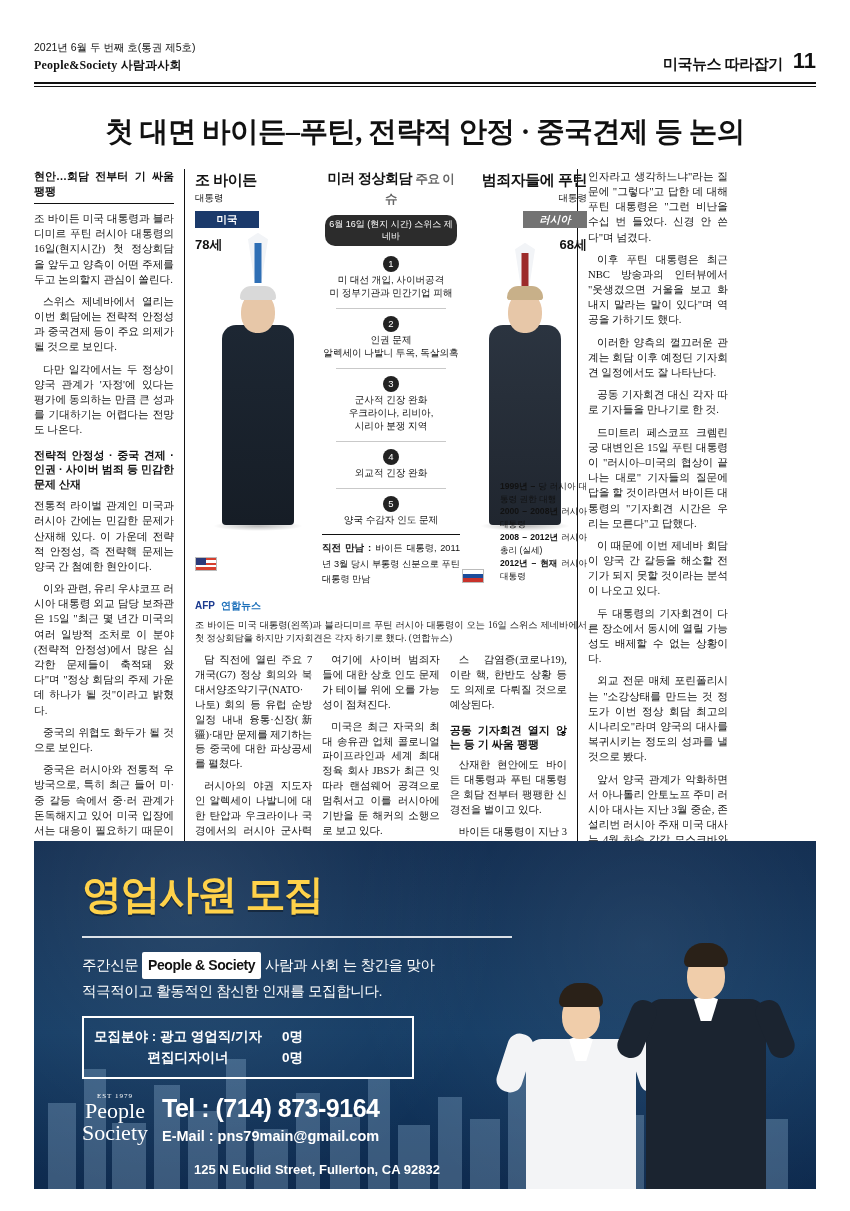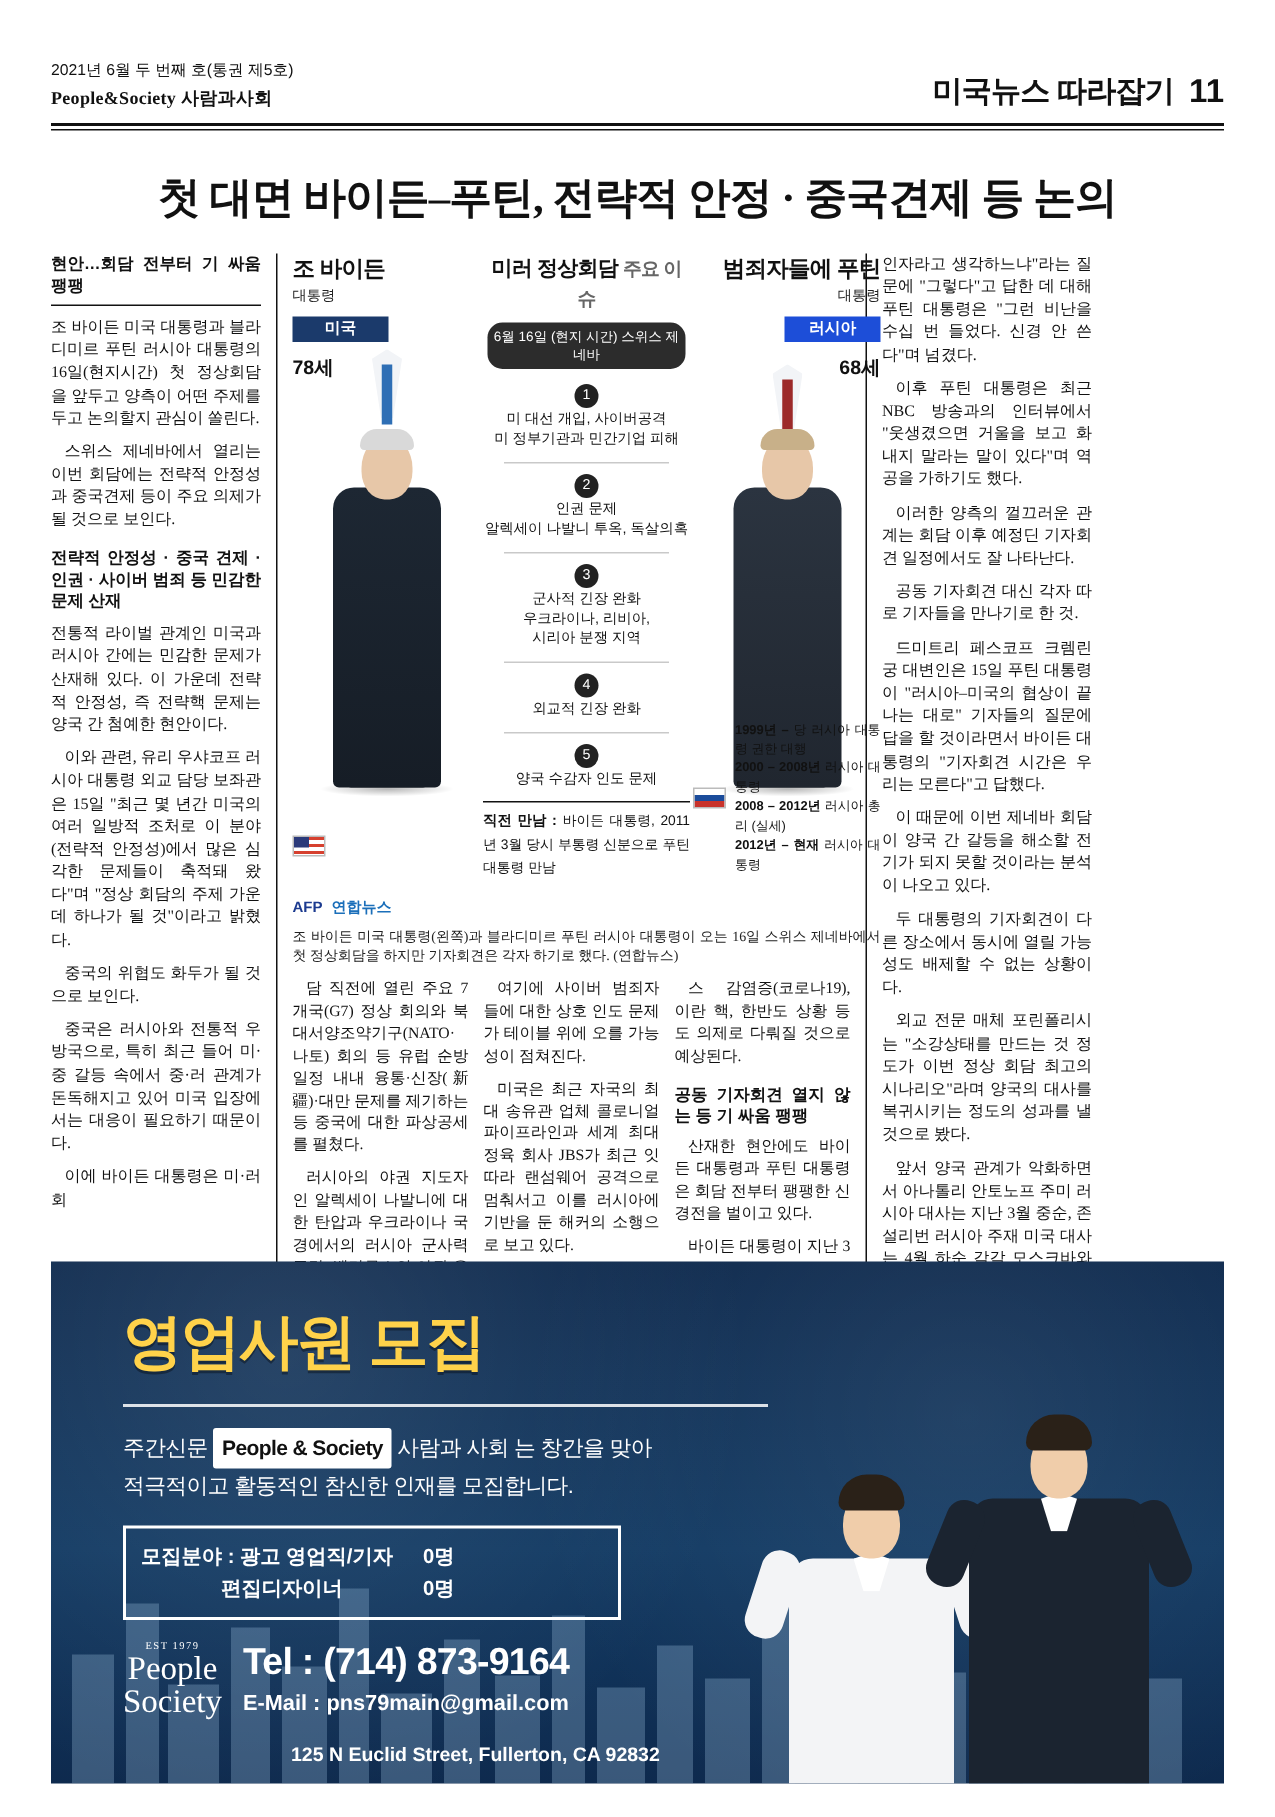--- a/index.html
+++ b/index.html
@@ -13,21 +13,21 @@
     overflow: hidden;
   }
   .page { position: relative; width: 850px; height: 1211px; padding: 40px 34px 0 34px; }
 
   
   .masthead { display:flex; justify-content:space-between; align-items:flex-end; padding-bottom:6px; }
   .mh-left { font-size: 11px; line-height: 1.5; }
   .mh-left .issue { font-family:"Liberation Sans", sans-serif; font-size: 10.5px; }
   .mh-left .brand { font-family:"Liberation Serif", serif; font-weight:700; font-size: 12px; letter-spacing:.2px; }
   .mh-right { display:flex; align-items:flex-end; gap:10px; }
-  .mh-section { font-family:"Liberation Sans", sans-serif; font-weight:700; font-size: 20px; letter-spacing:-0.5px; }
+  .mh-section { font-family:"Liberation Sans", sans-serif; font-weight:700; font-size: 15px; letter-spacing:-0.5px; }
   .mh-page { font-family:"Liberation Sans", sans-serif; font-weight:700; font-size: 22px; }
   .rule-top { border-top: 2px solid #111; margin-top: 2px; }
   .rule-thin { border-top: 1px solid #111; margin-top: 2px; }
 
   
   .headline {
     text-align:center;
     font-family:"Liberation Serif", serif;
     font-weight:700;
     font-size: 28.5px;
@@ -63,21 +63,21 @@
   .g-col { position: relative; }
   .g-left { width: 127px; }
   .g-mid { width: 138px; }
   .g-right { width: 127px; }
   .name-biden, .name-putin { font-family:"Liberation Sans", sans-serif; }
   .name-big { font-size: 15px; font-weight: 700; letter-spacing:-0.5px; }
   .name-sub { font-size: 9.5px; color:#222; margin-top:1px; }
   .flagbar { margin-top: 6px; width: 64px; height: 17px; display:flex; align-items:center; justify-content:center;
              font-family:"Liberation Sans", sans-serif; font-size: 10.5px; font-weight:700; color:#fff; }
   .flag-us { background:#1b3a6b; }
-  .flag-ru { background:#1d4ed8; }
+  .flag-ru { background:#737373;font-style:italic; }
   .age { font-family:"Liberation Sans", sans-serif; font-weight:700; font-size: 13px; margin-top: 8px; }
   .g-right .r-align { text-align: right; }
   .g-right .flagbar { margin-left: auto; }
 
   .photo { position:absolute; bottom: 64px; }
   .photo-biden { left: 2px; width: 122px; height: 300px; }
   .photo-putin { right: 2px; width: 120px; height: 290px; }
 
   
   .figure { position:relative; width:100%; height:100%; }
@@ -107,21 +107,21 @@
                font-family:"Liberation Sans", sans-serif; font-size: 9.5px; line-height: 16px; display:inline-block; }
   .issue-text { font-family:"Liberation Sans", sans-serif; font-size: 9.6px; line-height:1.35; margin-top: 2px; }
   .issue-sep { border-top: 1px solid #c9c9c9; margin: 7px 14px; }
 
   .meet-box { border-top: 1px solid #111; margin-top: 4px; padding-top: 5px; }
   .meet-box .mb-title { font-family:"Liberation Sans", sans-serif; font-weight:700; font-size: 9.6px; }
   .meet-box .mb-body { font-family:"Liberation Sans", sans-serif; font-size: 9.2px; line-height:1.4; }
 
   .career { font-family:"Liberation Sans", sans-serif; font-size: 8.6px; line-height:1.5; }
   .career .yr { font-weight:700; }
-  .career-row { display:flex; align-items:center; gap:6px; }
+  .career-row { display:flex; align-items:flex-end; gap:16px; }
   .flagchip { width: 22px; height: 14px; flex: 0 0 22px; margin-top: 2px; position:relative; overflow:hidden; border:1px solid #bbb; }
   .flagchip.us { background: repeating-linear-gradient(180deg,#d6402f 0 2.3px,#fff 2.3px 4.6px); }
   .flagchip.us:after { content:""; position:absolute; left:0; top:0; width:10px; height:7px; background:#2b3a7a; }
   .flagchip.ru { background: linear-gradient(180deg,#fff 0 33%, #1b4c9b 33% 66%, #c8322b 66% 100%); }
   .credit-bar { display:flex; align-items:center; gap:6px; margin-top: 10px; }
   .afp { font-family:"Liberation Sans", sans-serif; font-weight:700; font-size: 10px; color:#1b3a8f; }
   .yonhap { font-family:Liberation Serif, serif; font-weight:700; font-size: 10px; color:#1b6fba; }
   .caption { font-size: 9.3px; line-height:1.4; text-align: justify; margin-top: 6px; color:#222; }
 
   .three-cols { display:flex; gap: 10px; margin-top: 8px; }
@@ -188,20 +188,21 @@
   <div class="rule-thin"></div>
 
   <div class="headline">첫 대면 바이든–푸틴, 전략적 안정 · 중국견제 등 논의</div>
 
   <div class="content">
 
     <div class="col col-left">
       <div class="kicker">현안…회담 전부터 기 싸움 팽팽</div>
       <p class="noindent">조 바이든 미국 대통령과 블라디미르 푸틴 러시아 대통령의 16일(현지시간) 첫 정상회담을 앞두고 양측이 어떤 주제를 두고 논의할지 관심이 쏠린다.</p>
       <p>스위스 제네바에서 열리는 이번 회담에는 전략적 안정성과 중국견제 등이 주요 의제가 될 것으로 보인다.</p>
+      <p>다만 일각에서는 두 정상이 양국 관계가 '자정'에 있다는 평가에 동의하는 만큼 큰 성과를 기대하기는 어렵다는 전망도 나온다.</p>
       <div class="subhead">전략적 안정성 · 중국 견제 · 인권 · 사이버 범죄 등 민감한 문제 산재</div>
       <p class="noindent">전통적 라이벌 관계인 미국과 러시아 간에는 민감한 문제가 산재해 있다. 이 가운데 전략적 안정성, 즉 전략핵 문제는 양국 간 첨예한 현안이다.</p>
       <p>이와 관련, 유리 우샤코프 러시아 대통령 외교 담당 보좌관은 15일 "최근 몇 년간 미국의 여러 일방적 조처로 이 분야(전략적 안정성)에서 많은 심각한 문제들이 축적돼 왔다"며 "정상 회담의 주제 가운데 하나가 될 것"이라고 밝혔다.</p>
       <p>중국의 위협도 화두가 될 것으로 보인다.</p>
       <p>중국은 러시아와 전통적 우방국으로, 특히 최근 들어 미·중 갈등 속에서 중·러 관계가 돈독해지고 있어 미국 입장에서는 대응이 필요하기 때문이다.</p>
       <p>이에 바이든 대통령은 미·러 회</p>
     </div>
 
     <div class="vline"></div>
 

